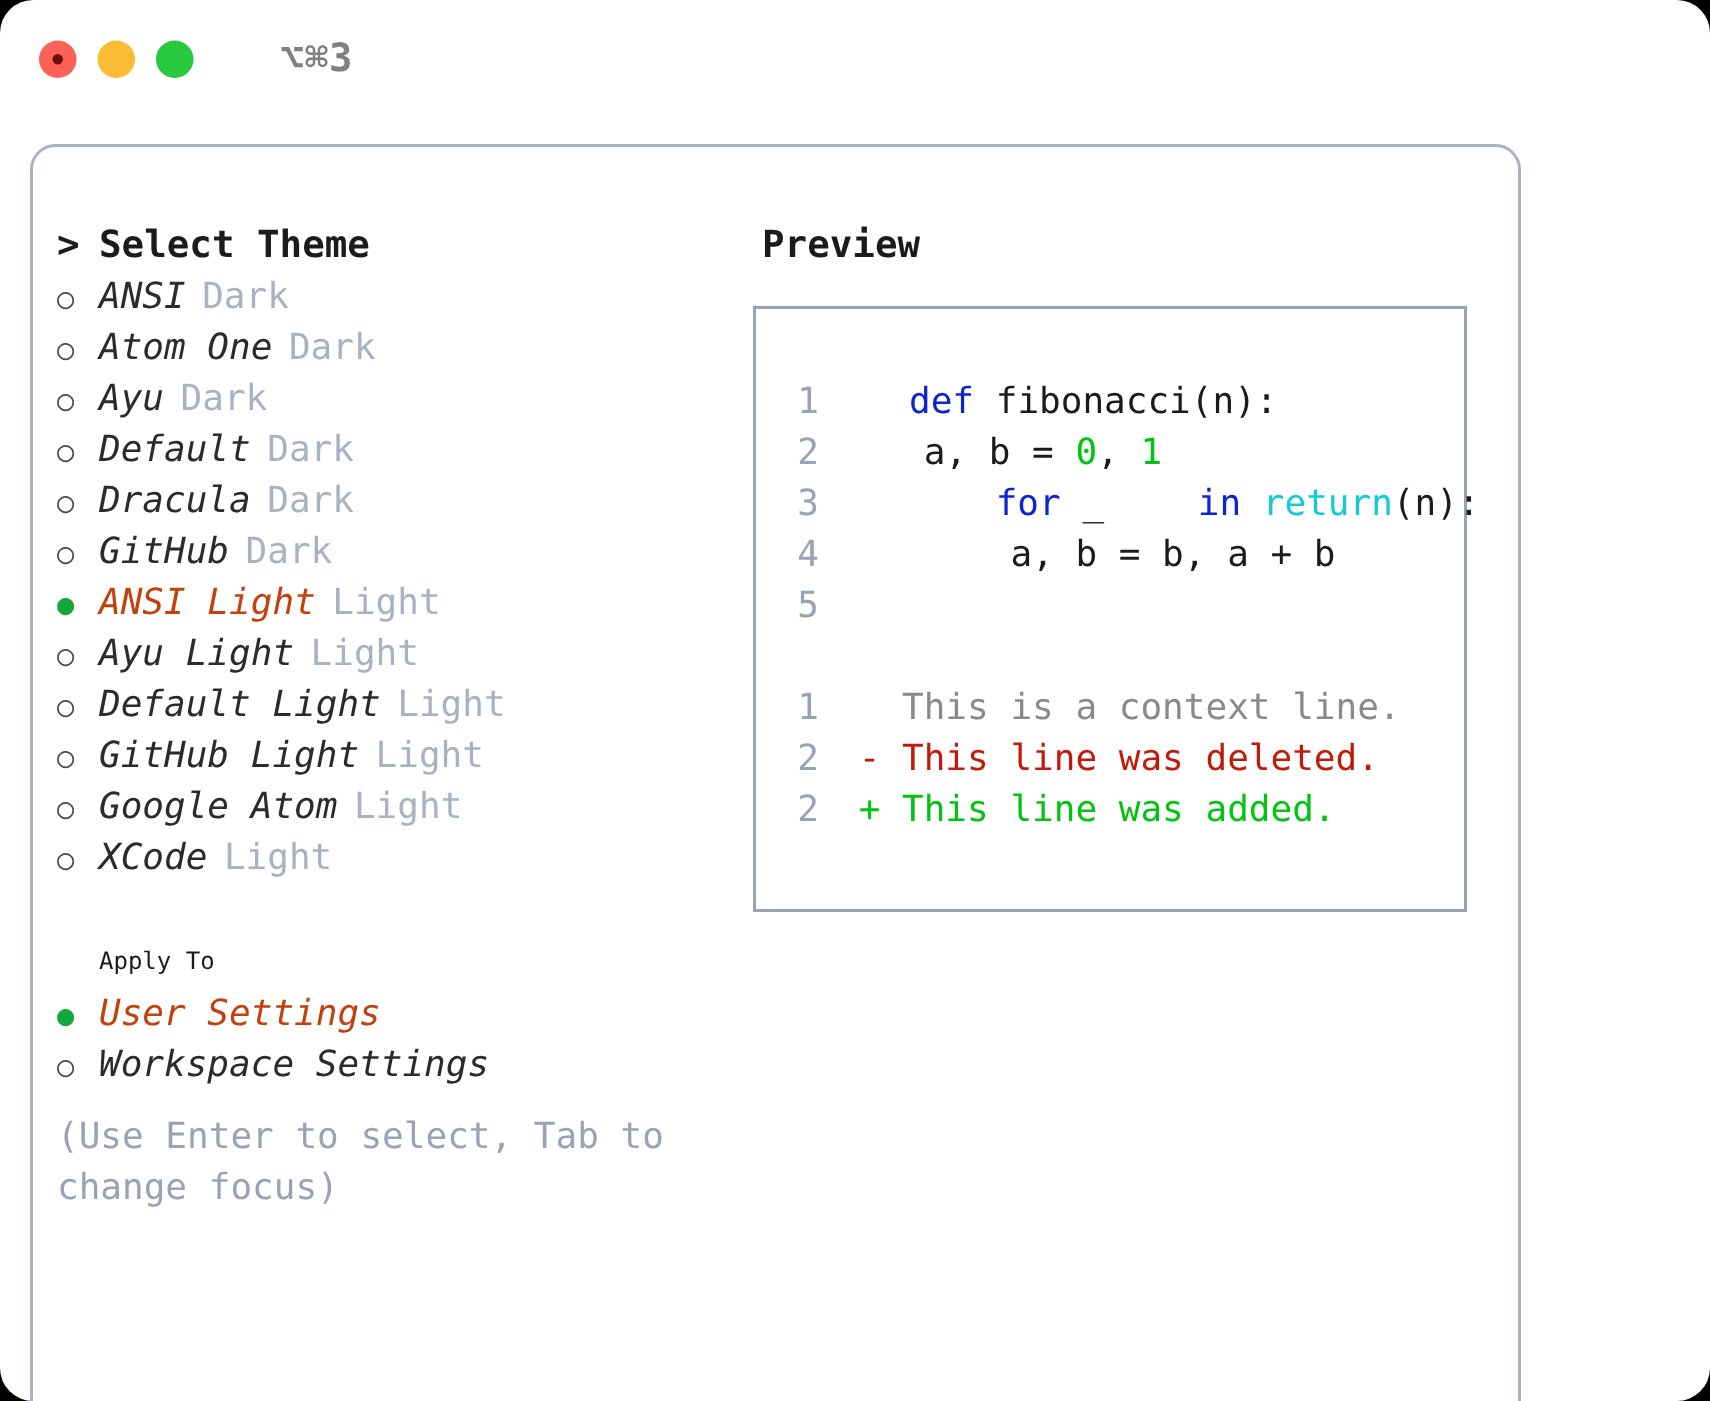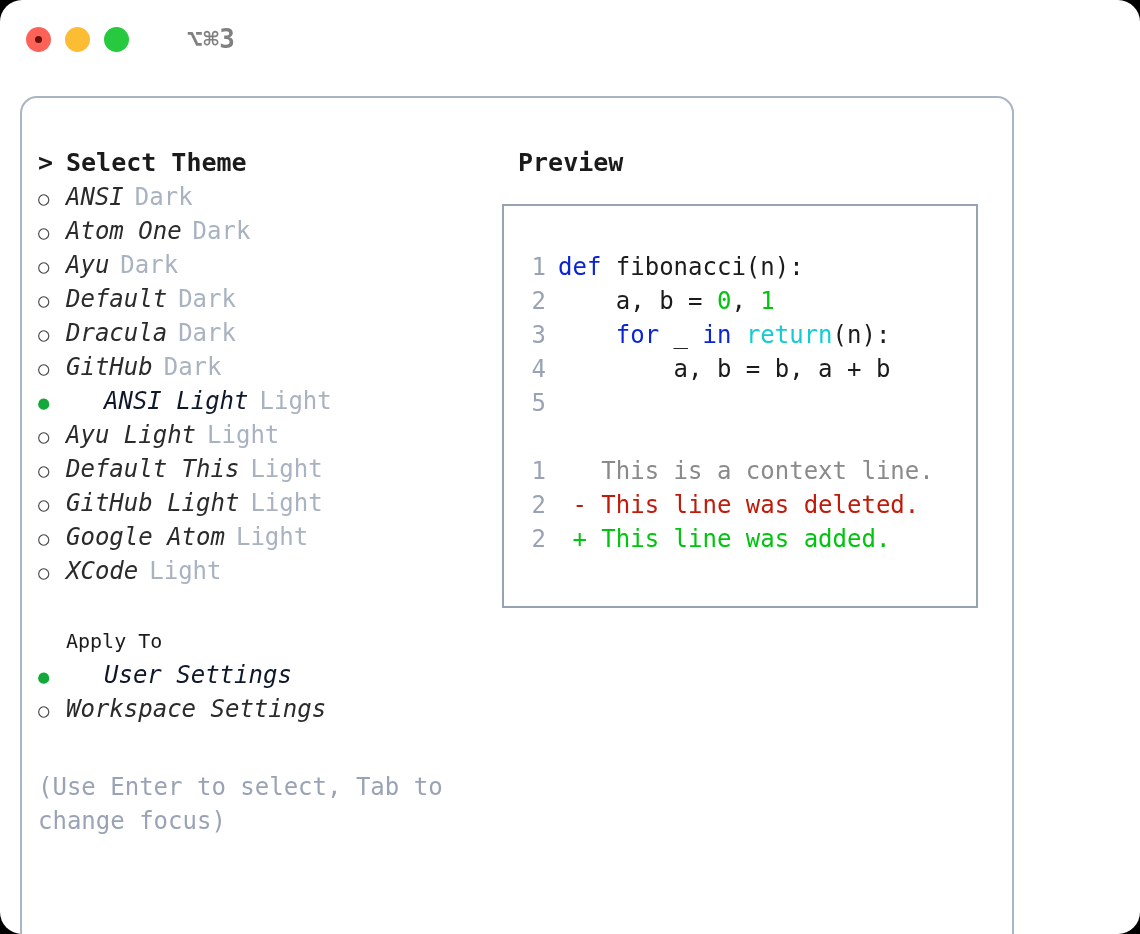--- a/index.html
+++ b/index.html
@@ -123,54 +123,54 @@
   }
   .bullet {
     width: 28px;
     flex: 0 0 28px;
     font-size: 19px;
     color: #4a4a4a;
     line-height: 34px;
     display: inline-block;
   }
   .row.selected .bullet { color: #14a83a; }
-  .row.selected .label  { color: #0f172a; margin-left: 38px; }
+  .row.selected .label  { color: #c2410c; }
   .label { color: #2b2b2b; font-style: italic; }
   .tag {
     color: #a9b2c1;
     margin-left: 11px;
   }
 
   .subsection {
     margin-top: 36px;
   }
   .subsection .heading {
-    font-size: 20px;
+    font-size: 16px;
     color: #1b1b1b;
     line-height: 34px;
     padding-left: 28px;
     white-space: pre;
   }
 
   .hint {
-    margin-top: 44px;
+    margin-top: 14px;
     font-size: 24px;
     color: #9aa3b5;
     line-height: 34px;
     width: 410px;
     white-space: pre-wrap;
   }
 
   
   .preview-title {
     font-size: 25px;
     font-weight: bold;
     color: #1b1b1b;
     line-height: 34px;
-    margin-left: 16px;
+    margin-left: 6px;
   }
   .preview-box {
     margin-top: 24px;
     width: 476px;
     height: 404px;
     border: 2px solid #97a2b3;
     box-sizing: border-box;
     background: #ffffff;
     padding: 44px 0 0 0;
   }
@@ -184,21 +184,21 @@
   }
   .ln {
     color: #9aa3b5;
     width: 26px;
     flex: 0 0 26px;
     text-align: right;
     margin-right: 12px;
   }
   .code-line.spacer { height: 34px; }
 
-  .tok-kw   { color: #0b24d4; }
+  .tok-kw   { color: #0b24d4; margin-left: 48px; }
   .tok-fn   { color: #11ccd4; }
   .tok-num  { color: #00c40f; }
   .tok-txt  { color: #1b1b1b; }
   .tok-ctx  { color: #8a8a8a; }
   .tok-del  { color: #c01b0a; }
   .tok-add  { color: #00c40f; }
 </style>
 </head>
 <body>
 
@@ -221,21 +221,21 @@
 
         <div class="list" id="theme-list">
             <div class="row"><span class="bullet">○</span><span class="label">ANSI</span><span class="tag">Dark</span></div>
             <div class="row"><span class="bullet">○</span><span class="label">Atom One</span><span class="tag">Dark</span></div>
             <div class="row"><span class="bullet">○</span><span class="label">Ayu</span><span class="tag">Dark</span></div>
             <div class="row"><span class="bullet">○</span><span class="label">Default</span><span class="tag">Dark</span></div>
             <div class="row"><span class="bullet">○</span><span class="label">Dracula</span><span class="tag">Dark</span></div>
             <div class="row"><span class="bullet">○</span><span class="label">GitHub</span><span class="tag">Dark</span></div>
             <div class="row selected"><span class="bullet">●</span><span class="label">ANSI Light</span><span class="tag">Light</span></div>
             <div class="row"><span class="bullet">○</span><span class="label">Ayu Light</span><span class="tag">Light</span></div>
-            <div class="row"><span class="bullet">○</span><span class="label">Default This</span><span class="tag">Light</span></div>
+            <div class="row"><span class="bullet">○</span><span class="label">Default Light</span><span class="tag">Light</span></div>
             <div class="row"><span class="bullet">○</span><span class="label">GitHub Light</span><span class="tag">Light</span></div>
             <div class="row"><span class="bullet">○</span><span class="label">Google Atom</span><span class="tag">Light</span></div>
             <div class="row"><span class="bullet">○</span><span class="label">XCode</span><span class="tag">Light</span></div>
           </div>
 
         <div class="subsection">
           <div class="heading">Apply To</div>
           <div class="list" id="apply-list">
               <div class="row selected"><span class="bullet">●</span><span class="label">User Settings</span></div>
               <div class="row"><span class="bullet">○</span><span class="label">Workspace Settings</span></div>

